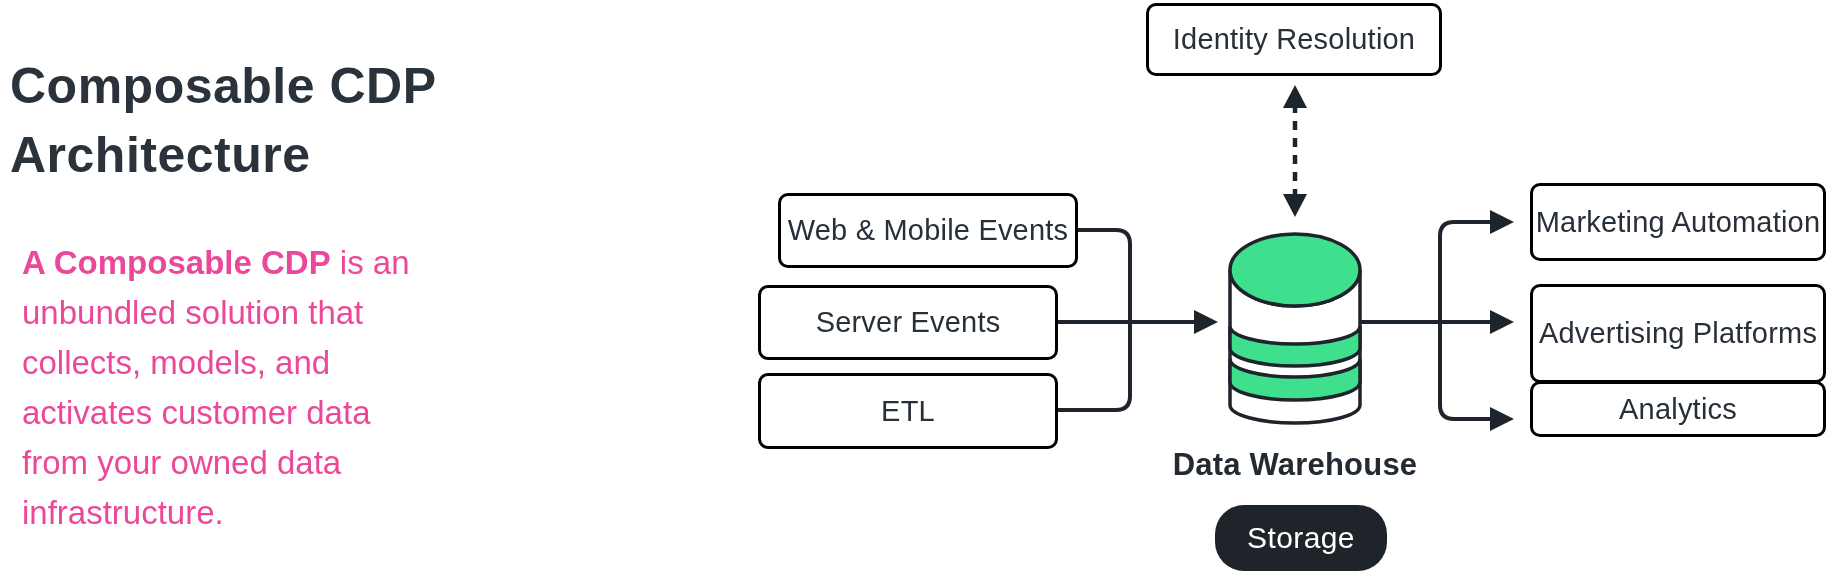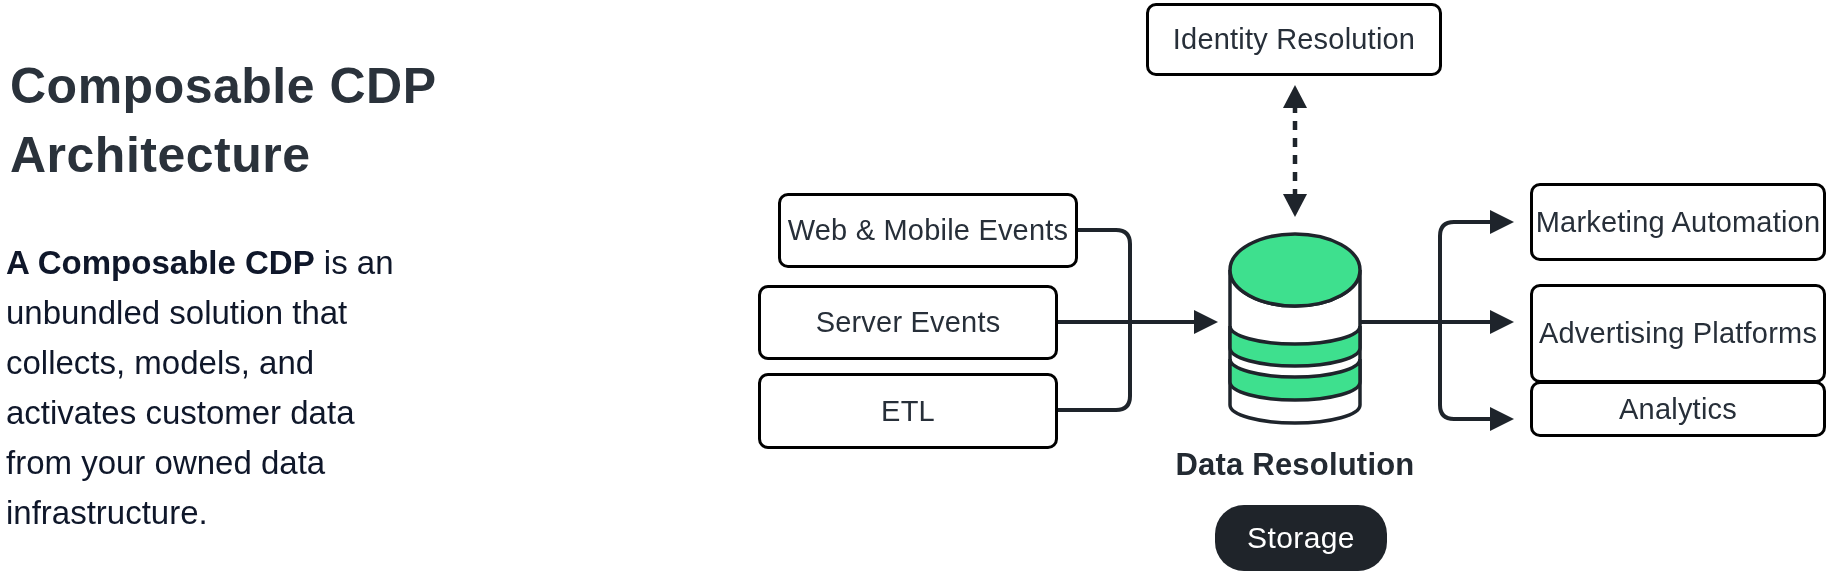--- a/index.html
+++ b/index.html
@@ -13,23 +13,23 @@
   #canvas { position: absolute; inset: 0; width: 1829px; height: 574px; }
 
   
   .intro-title {
     position: absolute; left: 10px; top: 52px;
     font-size: 50px; line-height: 69px; font-weight: 700;
     color: #2A323B; letter-spacing: 0.5px;
     white-space: pre-line; margin: 0;
   }
   .intro-desc {
-    position: absolute; left: 6px; top: 238px;
+    position: absolute; left: 22px; top: 238px;
     font-size: 33px; line-height: 50px; font-weight: 400;
-    color: #0f172a;
+    color: #ec4899;
     white-space: pre-line; margin: 0;
   }
   .intro-desc .lead { font-weight: 700; }
 
   
   .node {
     position: absolute; box-sizing: border-box;
     background: #FFFFFF;
     border: 3px solid #000000;
     border-radius: 10px;
@@ -123,17 +123,17 @@
   <div class="node node-etl">ETL</div>
 
   <div class="node node-server">Server Events</div>
 
   <div class="node node-marketing">Marketing Automation</div>
 
   <div class="node node-ads">Advertising Platforms</div>
 
   <div class="node node-analytics">Analytics</div>
 
-  <div class="dw-label">Data Resolution</div>
+  <div class="dw-label">Data Warehouse</div>
 
   <div class="storage-badge">Storage</div>
 
 </div>
 
 </body></html>

